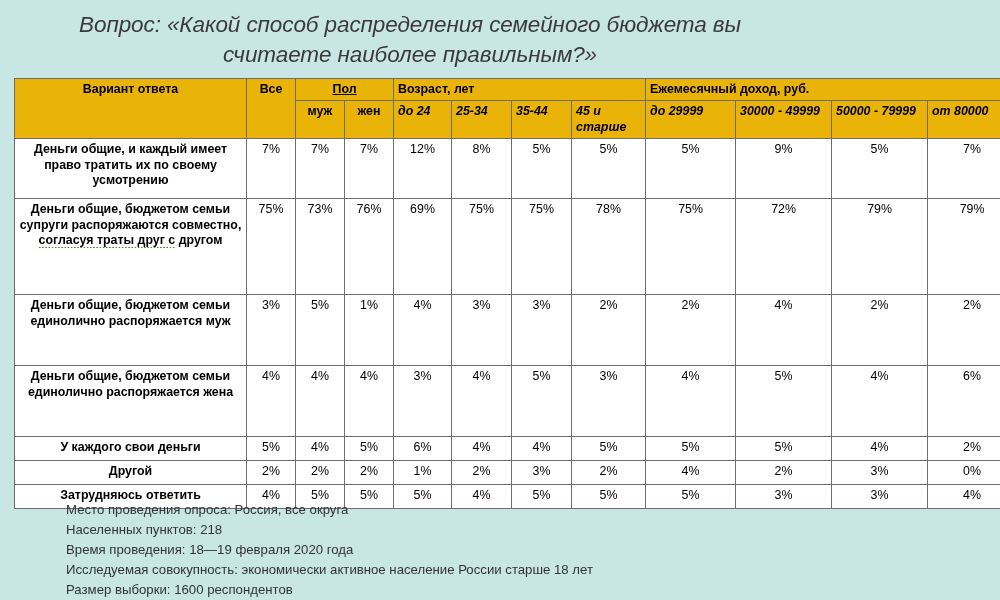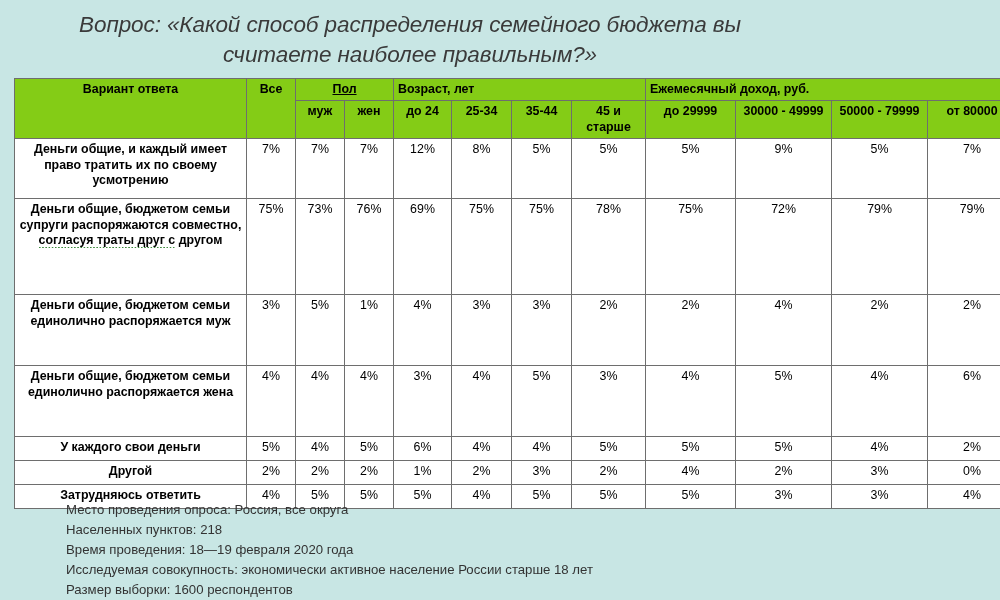--- a/index.html
+++ b/index.html
@@ -50,30 +50,30 @@
   table.survey td {
     border: 1px solid #6e6e6e;
     vertical-align: top;
     padding: 3px 4px 2px 4px;
     font-size: 12.4px;
     line-height: 1.28;
     color: #000;
   }
   table.survey th {
     font-weight: bold;
-    background: #84cc16;
+    background: #eab308;
   }
 
   
   th.g-answer   { text-align: center; vertical-align: middle; }
   th.g-all      { text-align: center; vertical-align: middle; }
   th.g-center   { text-align: center; text-decoration: underline; }
   th.g-left     { text-align: left; padding-left: 7px; }
   th.sub        { text-align: center; margin-top: 36px; }
-  th.sub-left   { text-align: center; padding-left: 7px; }
+  th.sub-left   { text-align: left; padding-left: 7px; font-style: italic; }
 
   td.answer {
     text-align: center;
     font-weight: bold;
     padding: 4px 6px 3px 6px;
   }
   td.val {
     text-align: center;
     font-weight: normal;
   }

